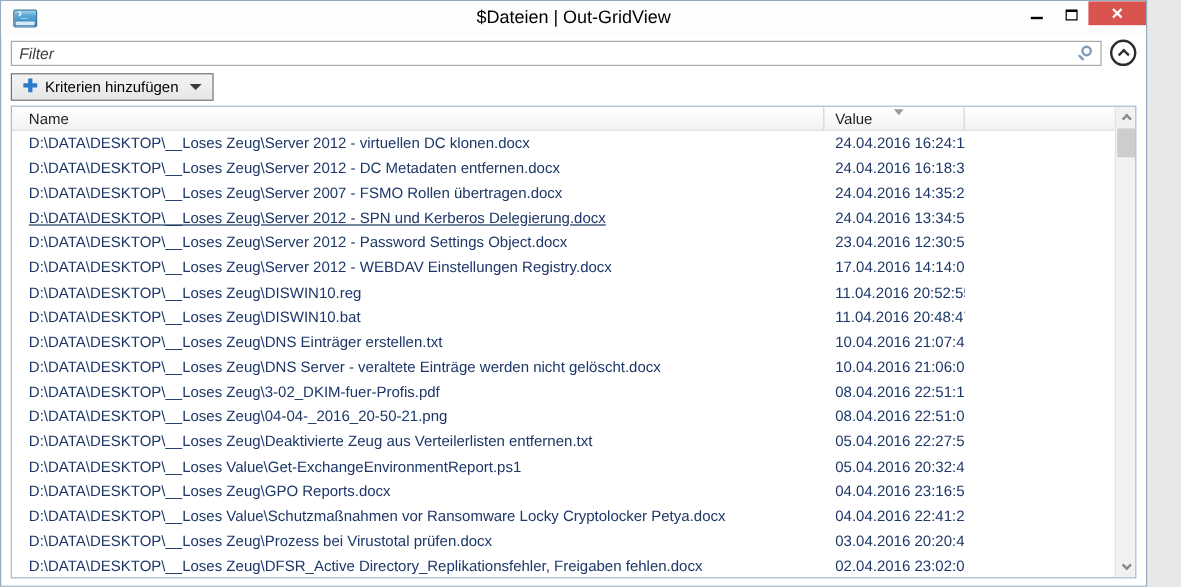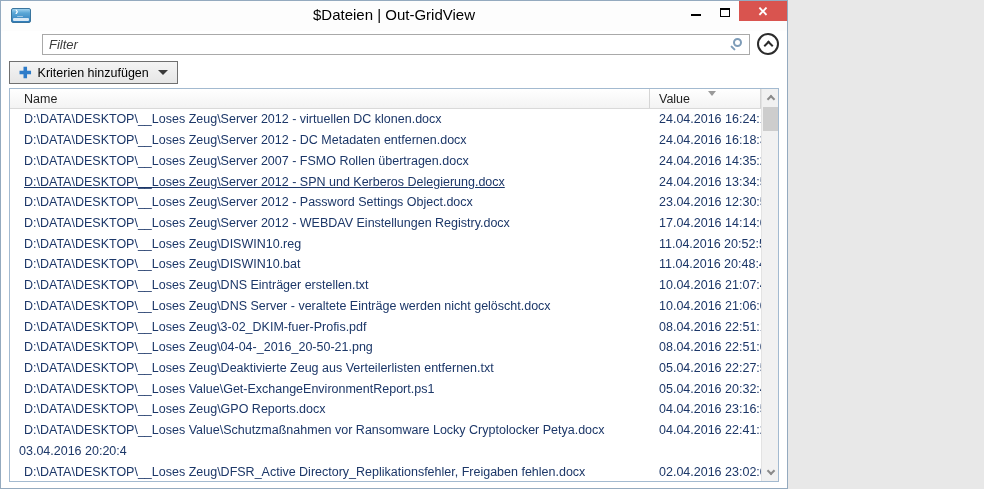--- a/index.html
+++ b/index.html
@@ -1,18 +1,18 @@
 <!DOCTYPE html>
 <html><head>
 <meta charset="utf-8">
 <style>
   * { margin:0; padding:0; box-sizing:border-box; }
   html,body { background:#e8e8e8; font-family:"Liberation Sans", sans-serif; }
   .window {
-    width:788px; height:489px; background:#ffffff;
+    width:956px; height:489px; background:#ffffff;
     border:1px solid #94aabf; position:relative; overflow:hidden;
   }
   
   .titlebar { height:30px; position:relative; background:#fdfdfd; }
   .ps-icon {
     position:absolute; left:10px; top:7px; width:20px; height:15px;
     background:linear-gradient(#9fd2ef 0%, #5aa7d6 30%, #2f7cba 100%);
     border:1px solid #3a759e; border-radius:2px;
   }
   .ps-icon::before {
@@ -30,21 +30,21 @@
   .win-controls { position:absolute; right:0; top:0; display:flex; align-items:flex-start; }
   .btn-min, .btn-max { width:29px; height:20px; display:flex; justify-content:center; align-items:center; cursor:default; }
   .glyph-min { width:10px; height:0; border-bottom:2px solid #000; margin-top:8px; }
   .glyph-max { width:10px; height:9px; border:1px solid #000; border-top-width:2px; margin-top:3px; }
   .btn-close {
     width:48px; height:20px; display:flex; justify-content:center; align-items:center;
     color:#fff; font-size:13px; font-weight:bold;
   }
   
   .filter-row { display:flex; align-items:center; margin:2px 8px 0 8px; height:22px; }
-  .filter-wrap { position:relative; flex:1;margin-left:33px; }
+  .filter-wrap { position:relative; flex:1; }
   .filter-input {
     width:100%; height:21px; border:1px solid #a9a9a9; padding:0 24px 0 6px;
     font-family:"Liberation Sans", sans-serif; font-size:13px; font-style:italic; color:#444;
     outline:none; background:#fff;
   }
   .filter-input::placeholder { color:#3c3c3c; font-style:italic; opacity:1; }
   .search-icon { position:absolute; right:8px; top:4px; width:9px; height:9px;
     border:2px solid #7e9cb8; border-radius:50%; }
   .search-icon::after { content:""; position:absolute; width:6px; height:2px;
     background:#7e9cb8; transform:rotate(45deg); left:-5px; top:7px; border-radius:1px; }
@@ -204,20 +204,21 @@
         </div>
         <div class="row">
           <div class="cell name" style="color: rgb(28, 55, 104);">D:\DATA\DESKTOP\__Loses Zeug\GPO Reports.docx</div>
           <div class="cell value" style="color: rgb(28, 55, 104);">04.04.2016 23:16:56</div>
         </div>
         <div class="row">
           <div class="cell name" style="color: rgb(28, 55, 104);">D:\DATA\DESKTOP\__Loses Value\Schutzmaßnahmen vor Ransomware Locky Cryptolocker Petya.docx</div>
           <div class="cell value" style="color: rgb(28, 55, 104);">04.04.2016 22:41:21</div>
         </div>
         <div class="row">
+          <div class="cell name" style="color: rgb(28, 55, 104);">D:\DATA\DESKTOP\__Loses Zeug\Prozess bei Virustotal prüfen.docx</div>
           <div class="cell value" style="color: rgb(28, 55, 104);">03.04.2016 20:20:41</div>
         </div>
         <div class="row">
           <div class="cell name" style="color: rgb(28, 55, 104);">D:\DATA\DESKTOP\__Loses Zeug\DFSR_Active Directory_Replikationsfehler, Freigaben fehlen.docx</div>
           <div class="cell value" style="color: rgb(28, 55, 104);">02.04.2016 23:02:09</div>
         </div>
       </div>
     <div class="scrollbar">
       <div class="sb-arrow up">
         <span class="chev up"></span>

